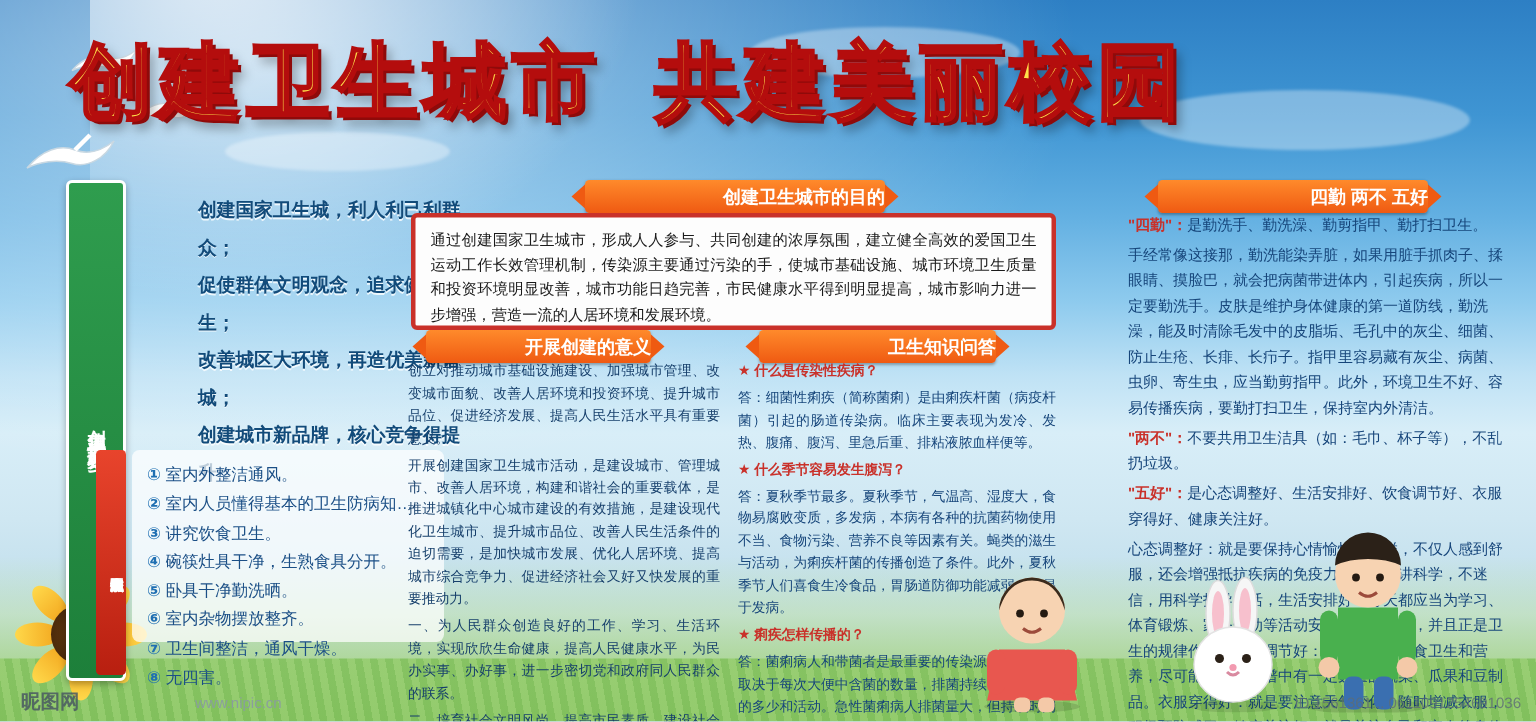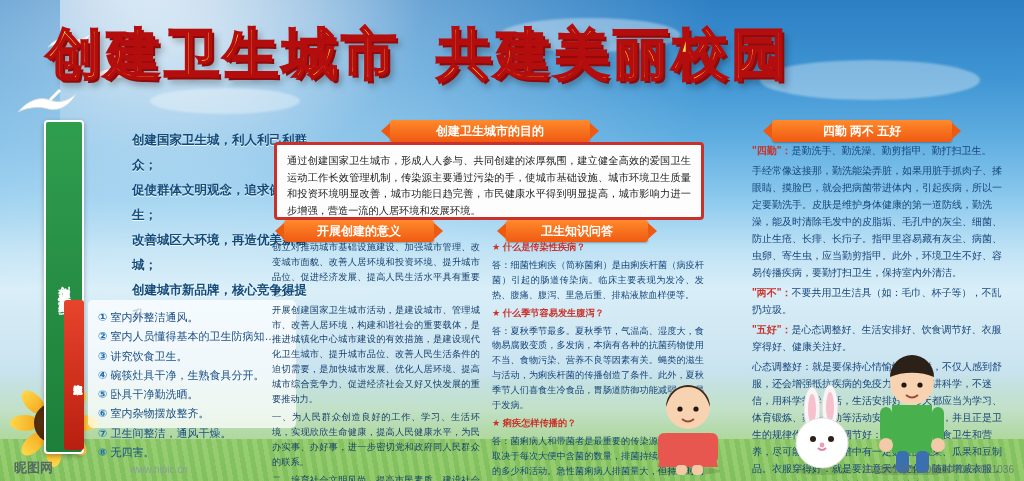--- a/index.html
+++ b/index.html
@@ -45,21 +45,21 @@
   .sunflower{position:absolute;left:6px;bottom:10px;width:96px;height:96px;}
   .sf-center{position:absolute;left:28px;top:28px;width:40px;height:40px;border-radius:50%;
     background:radial-gradient(circle,#6b3d12,#3f2308);}
   .sf-petal{position:absolute;left:40px;top:4px;width:16px;height:30px;border-radius:50% 50% 50% 50%;
     background:linear-gradient(180deg,#ffd84a,#f2a51d);transform-origin:8px 44px;}
   
   .panel{position:absolute;border-radius:6px;}
   .ribbon{
     position:absolute;height:22px;line-height:22px;color:#fff;font-weight:bold;font-size:12px;
     background:linear-gradient(180deg,#ff8a2b,#ef5a12);
-    border-radius:3px;text-align:center;
+    border-radius:3px;text-align:right;
     box-shadow:0 1px 2px rgba(0,0,0,.3);
   }
   .ribbon:before,.ribbon:after{content:"";position:absolute;top:3px;width:0;height:0;
     border-top:8px solid transparent;border-bottom:8px solid transparent;}
   .ribbon:before{left:-9px;border-right:9px solid #ef5a12;}
   .ribbon:after{right:-9px;border-left:9px solid #ef5a12;}
 
   
   #leftpanel{left:44px;top:120px;width:36px;height:330px;
     background:linear-gradient(180deg,#2f9d4e,#1d7f3a);
@@ -159,21 +159,21 @@
     <div class="ln"><span class="numi">④</span> <span>碗筷灶具干净，生熟食具分开。</span></div>
     <div class="ln"><span class="numi">⑤</span> <span>卧具干净勤洗晒。</span></div>
     <div class="ln"><span class="numi">⑥</span> <span>室内杂物摆放整齐。</span></div>
     <div class="ln"><span class="numi">⑦</span> <span>卫生间整洁，通风干燥。</span></div>
     <div class="ln"><span class="numi">⑧</span> <span>无四害。</span></div>
   </div>
   <div style="position:absolute;left:64px;top:300px;width:20px;height:150px;background:linear-gradient(180deg,#e8442c,#b81f10);border-radius:3px;color:#fff;font-size:9px;font-weight:bold;writing-mode:vertical-rl;text-orientation:upright;text-align:center;padding-top:6px;box-sizing:border-box;">家庭卫生防病知识要点</div>
 
   <div class="ribbon" style="left:390px;top:120px;width:200px;">创建卫生城市的目的</div>
   <div class="ribbon" style="left:284px;top:220px;width:150px;">开展创建的意义</div>
-  <div class="ribbon" style="left:506px;top:220px;width:142px;">卫生知识问答</div>
+  <div class="ribbon" style="left:506px;top:220px;width:158px;">卫生知识问答</div>
   <div class="ribbon" style="left:772px;top:120px;width:180px;">四勤 两不 五好</div>
 
   <div class="panel" id="centertop">
     <span>通过创建国家卫生城市，形成人人参与、共同创建的浓厚氛围，建立健全高效的爱国卫生运动工作长效管理机制，传染源主要通过污染的手，使城市基础设施、城市环境卫生质量和投资环境明显改善，城市功能日趋完善，市民健康水平得到明显提高，城市影响力进一步增强，营造一流的人居环境和发展环境。</span>
   </div>
 
   <div class="panel" id="col-left">
     <p class="para">创立对推动城市基础设施建设、加强城市管理、改变城市面貌、改善人居环境和投资环境、提升城市品位、促进经济发展、提高人民生活水平具有重要意义。</p>
     <p class="para">开展创建国家卫生城市活动，是建设城市、管理城市、改善人居环境，构建和谐社会的重要载体，是推进城镇化中心城市建设的有效措施，是建设现代化卫生城市、提升城市品位、改善人民生活条件的迫切需要，是加快城市发展、优化人居环境、提高城市综合竞争力、促进经济社会又好又快发展的重要推动力。</p>
     <p class="para">一、为人民群众创造良好的工作、学习、生活环境，实现欣欣生命健康，提高人民健康水平，为民办实事、办好事，进一步密切党和政府同人民群众的联系。</p>

